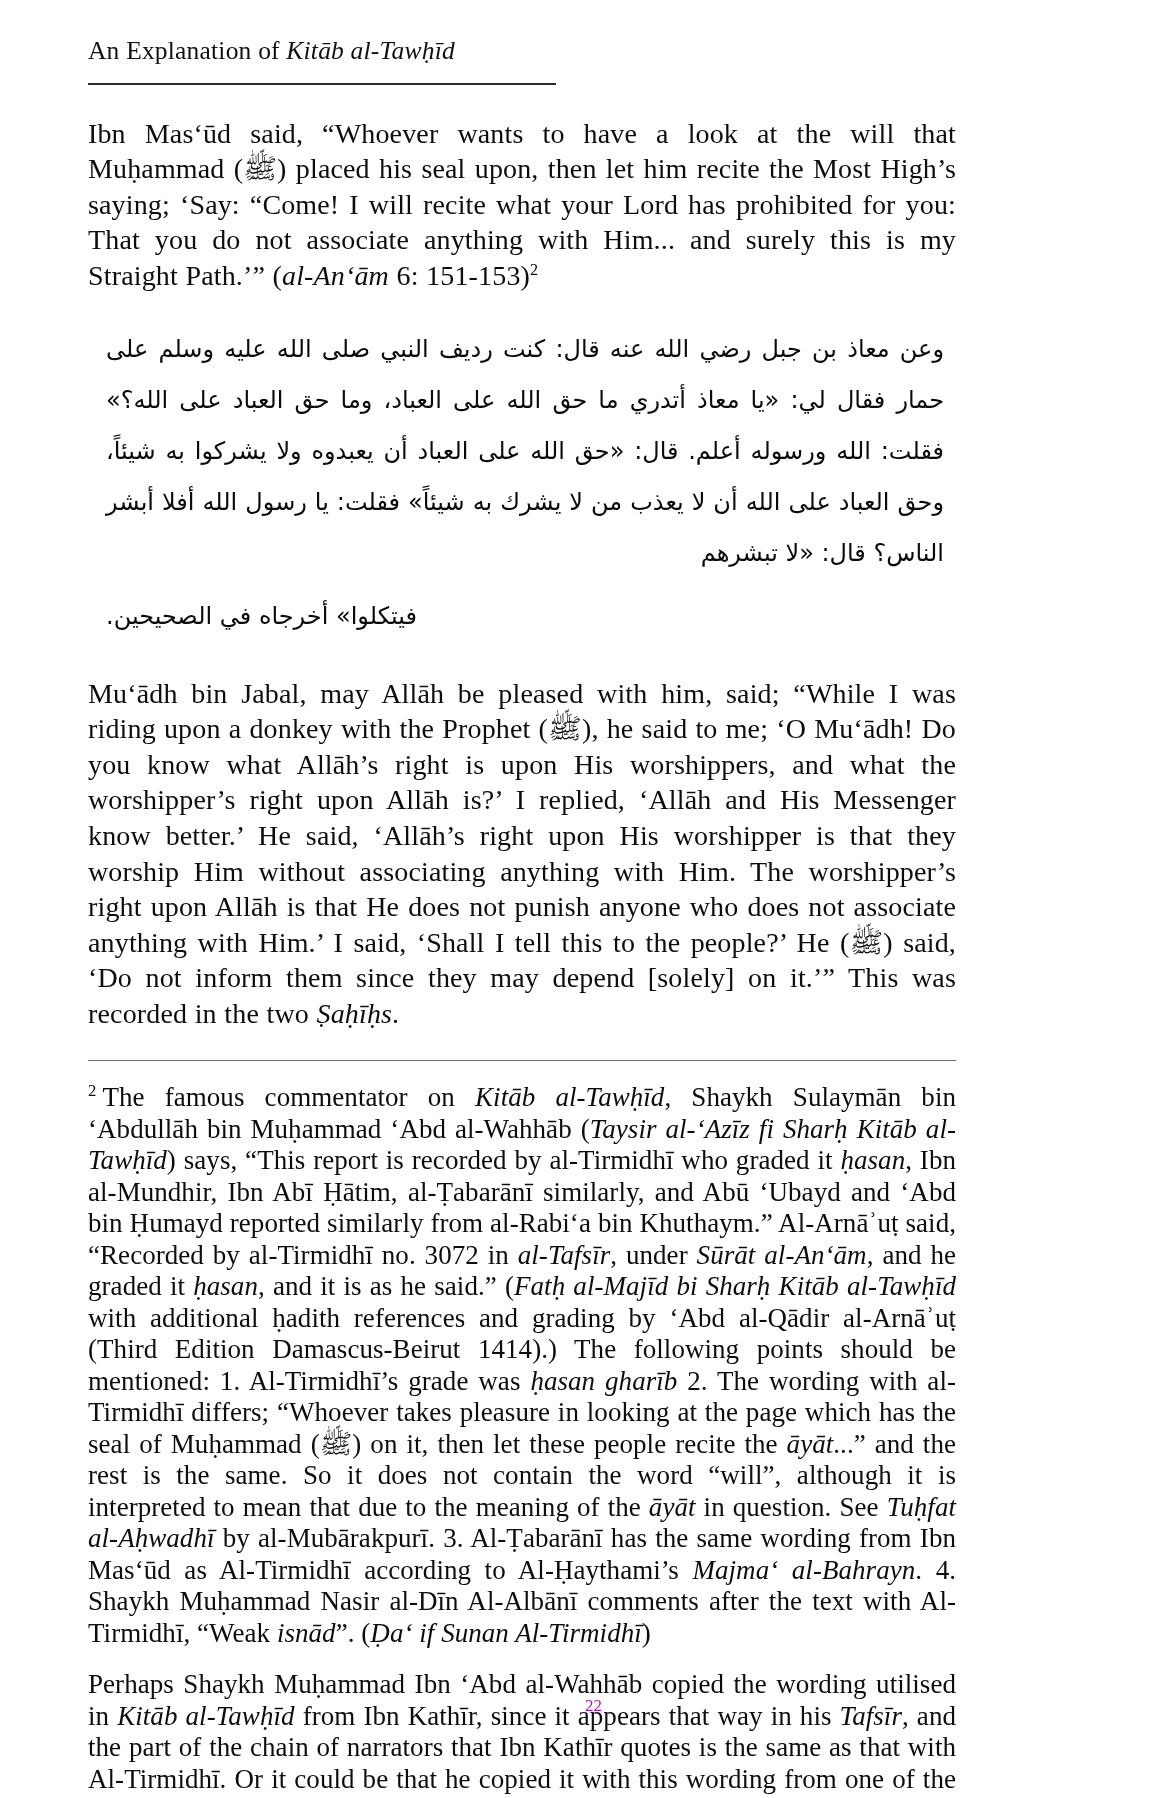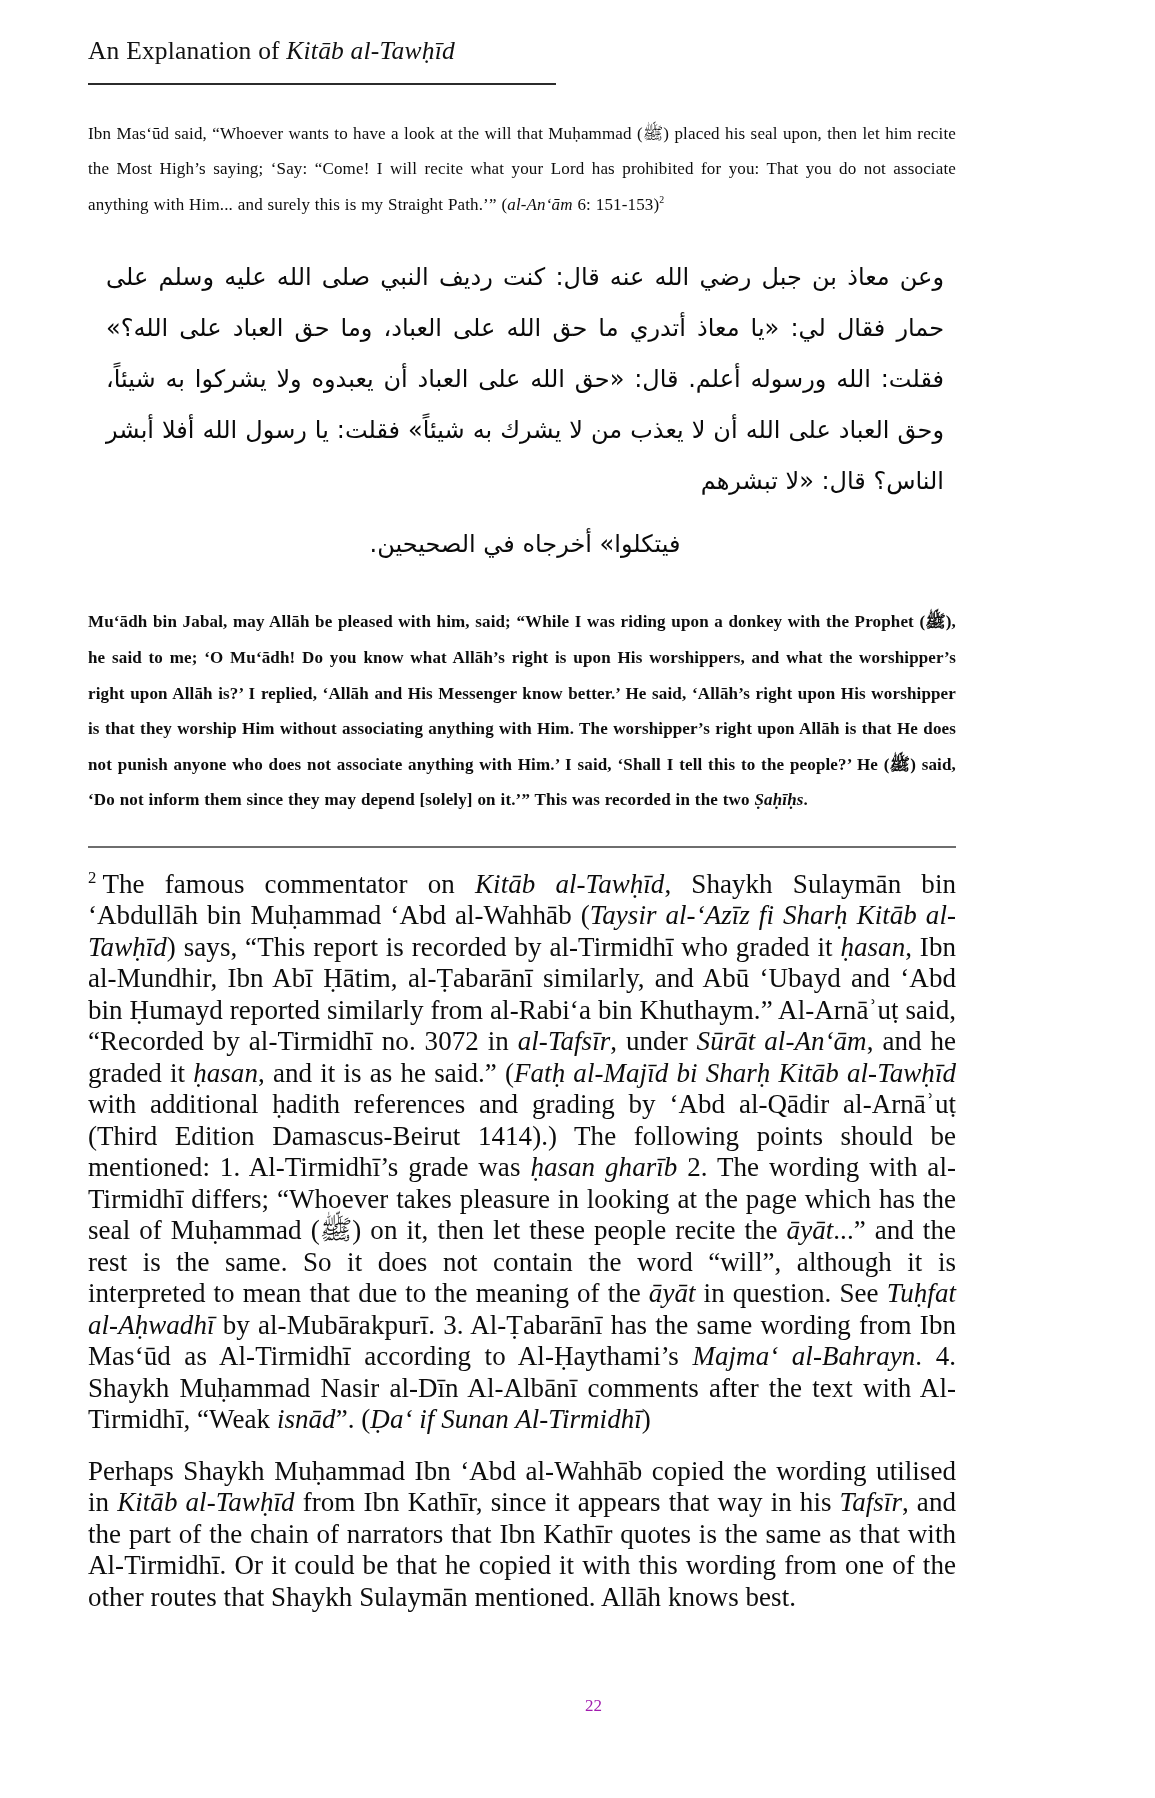--- a/index.html
+++ b/index.html
@@ -45,21 +45,21 @@
     height: 2px;
     background: #2b2b2b;
   }
 
   
   .body-block {
     margin-top: 31px;
   }
   p.body-par {
     margin: 0 0 0 0;
-    font-size: 17px;
+    font-size: 28px;
     line-height: 35.6px;
     text-align: justify;
     text-justify: inter-word;
     letter-spacing: 0.15px;
     word-spacing: 0.4px;
   }
   .it { font-style: italic; }
   sup.fn {
     font-size: 0.58em;
     vertical-align: super;
@@ -72,23 +72,23 @@
     margin-bottom: 6px;
     direction: rtl;
     text-align: justify;
     font-family: "DejaVu Sans", "Liberation Sans", sans-serif;
     font-size: 24px;
     line-height: 51px;
     color: #0a0a0a;
     padding-left: 6px;
   }
   .arabic-block p { margin: 12px; text-align: justify; }
-  .arabic-block p.last { text-align: center; direction: rtl; }
+  .arabic-block p.last { text-align: left; direction: rtl; }
 
-  .par2 { margin-top: 34px !important; font-weight: bold; }
+  .par2 { margin-top: 34px !important; }
 
   
   .footnote-rule {
     margin-top: 28px;
     width: 868px;
     height: 1.6px;
     background: #6e6e6e;
   }
   .footnote {
     margin-top: 21px;

